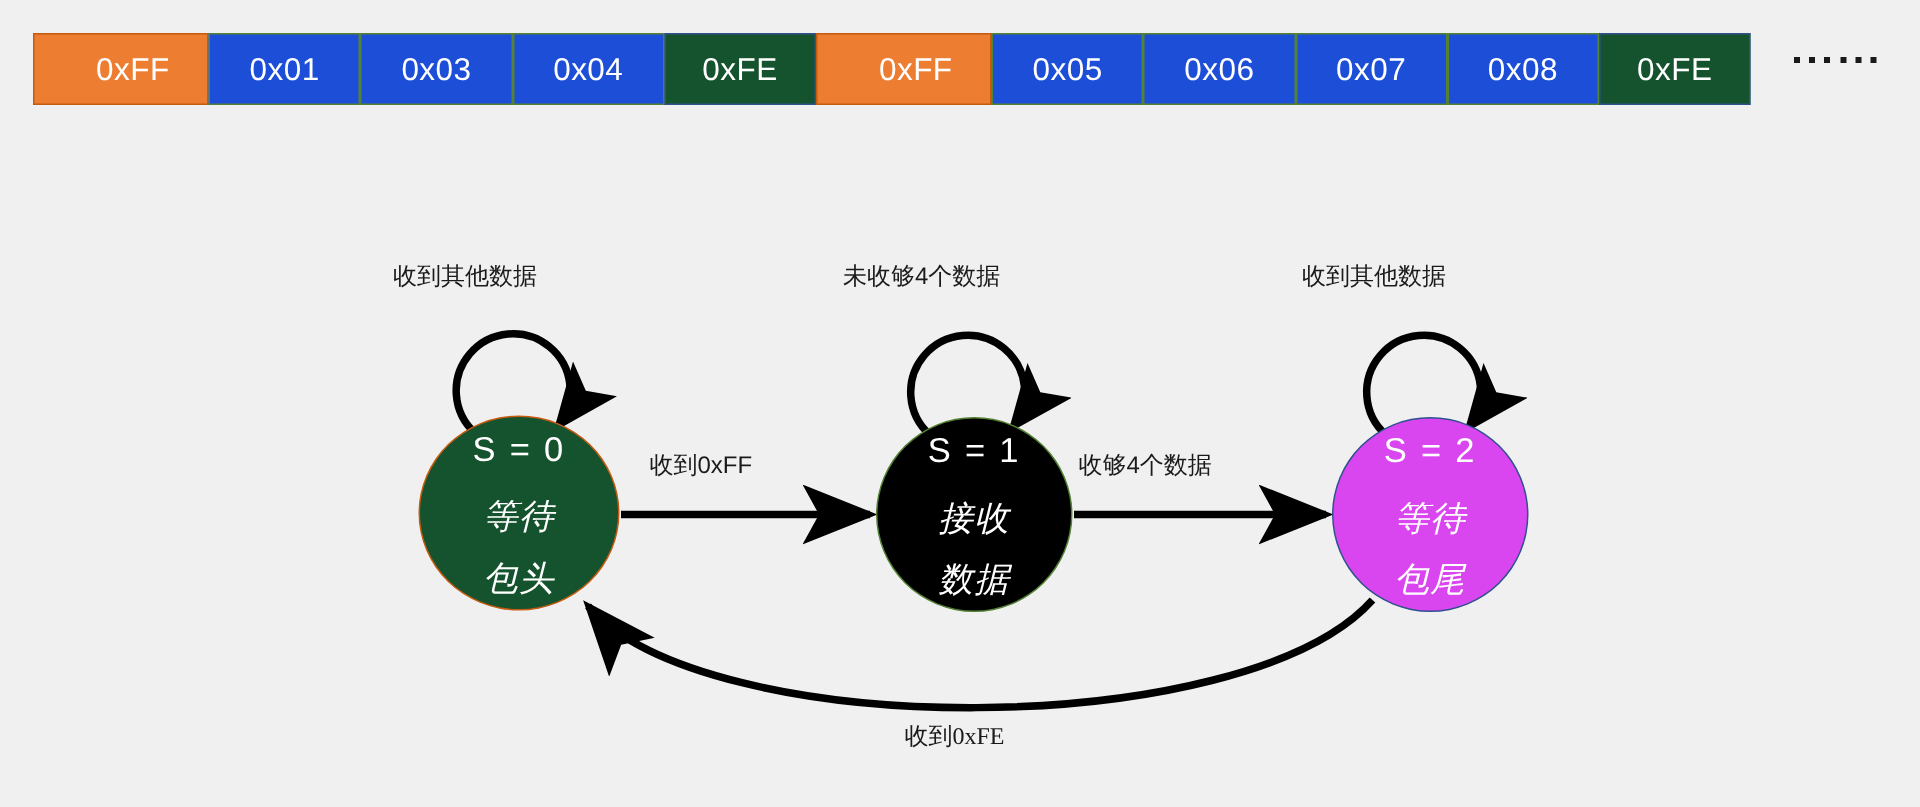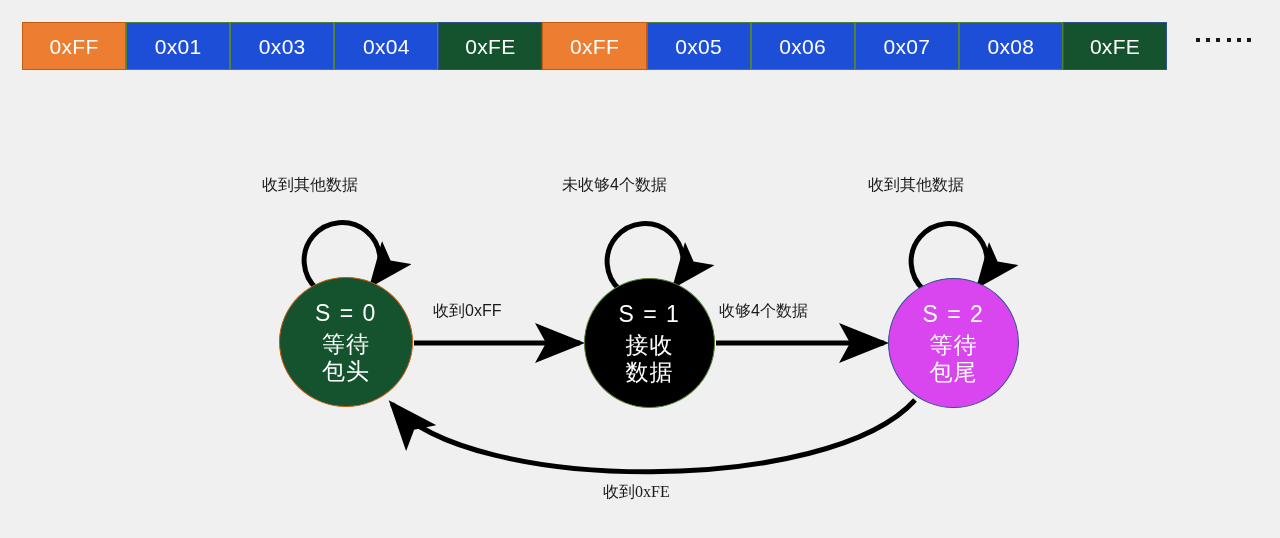--- a/index.html
+++ b/index.html
@@ -32,20 +32,21 @@
     align-items: center;
     justify-content: center;
     color: #ffffff;
     font-size: 21px;
     letter-spacing: 0.3px;
     line-height: 1;
   }
   .byte-cell.header {
     background: #ed7d31;
     border: 1.6px solid #c55a11;
+    padding-left: 16px;
   }
   .byte-cell.data {
     background: #1d4ed8;
     border: 1.6px solid #548235;
   }
   .byte-cell.tail {
     background: #14532d;
     border: 1.6px solid #2f528f;
   }
 
@@ -91,21 +92,22 @@
     line-height: 1.0;
   }
   .state-node .state-id {
     font-size: 23px;
     letter-spacing: 1.5px;
     margin-bottom: 4px;
   }
   .state-node .state-line {
     font-size: 23px;
     letter-spacing: 1px;
-    margin-top: 4px;
+    margin-top: 18px;
+    font-style: italic;
   }
   #state-0 {
     left: 279px; top: 277px; width: 134px; height: 130px;
     background: #14532d; border: 1.5px solid #c55a11;
   }
   #state-1 {
     left: 584px; top: 278px; width: 131px; height: 130px;
     background: #000000; border: 1.5px solid #548235;
   }
   #state-2 {

